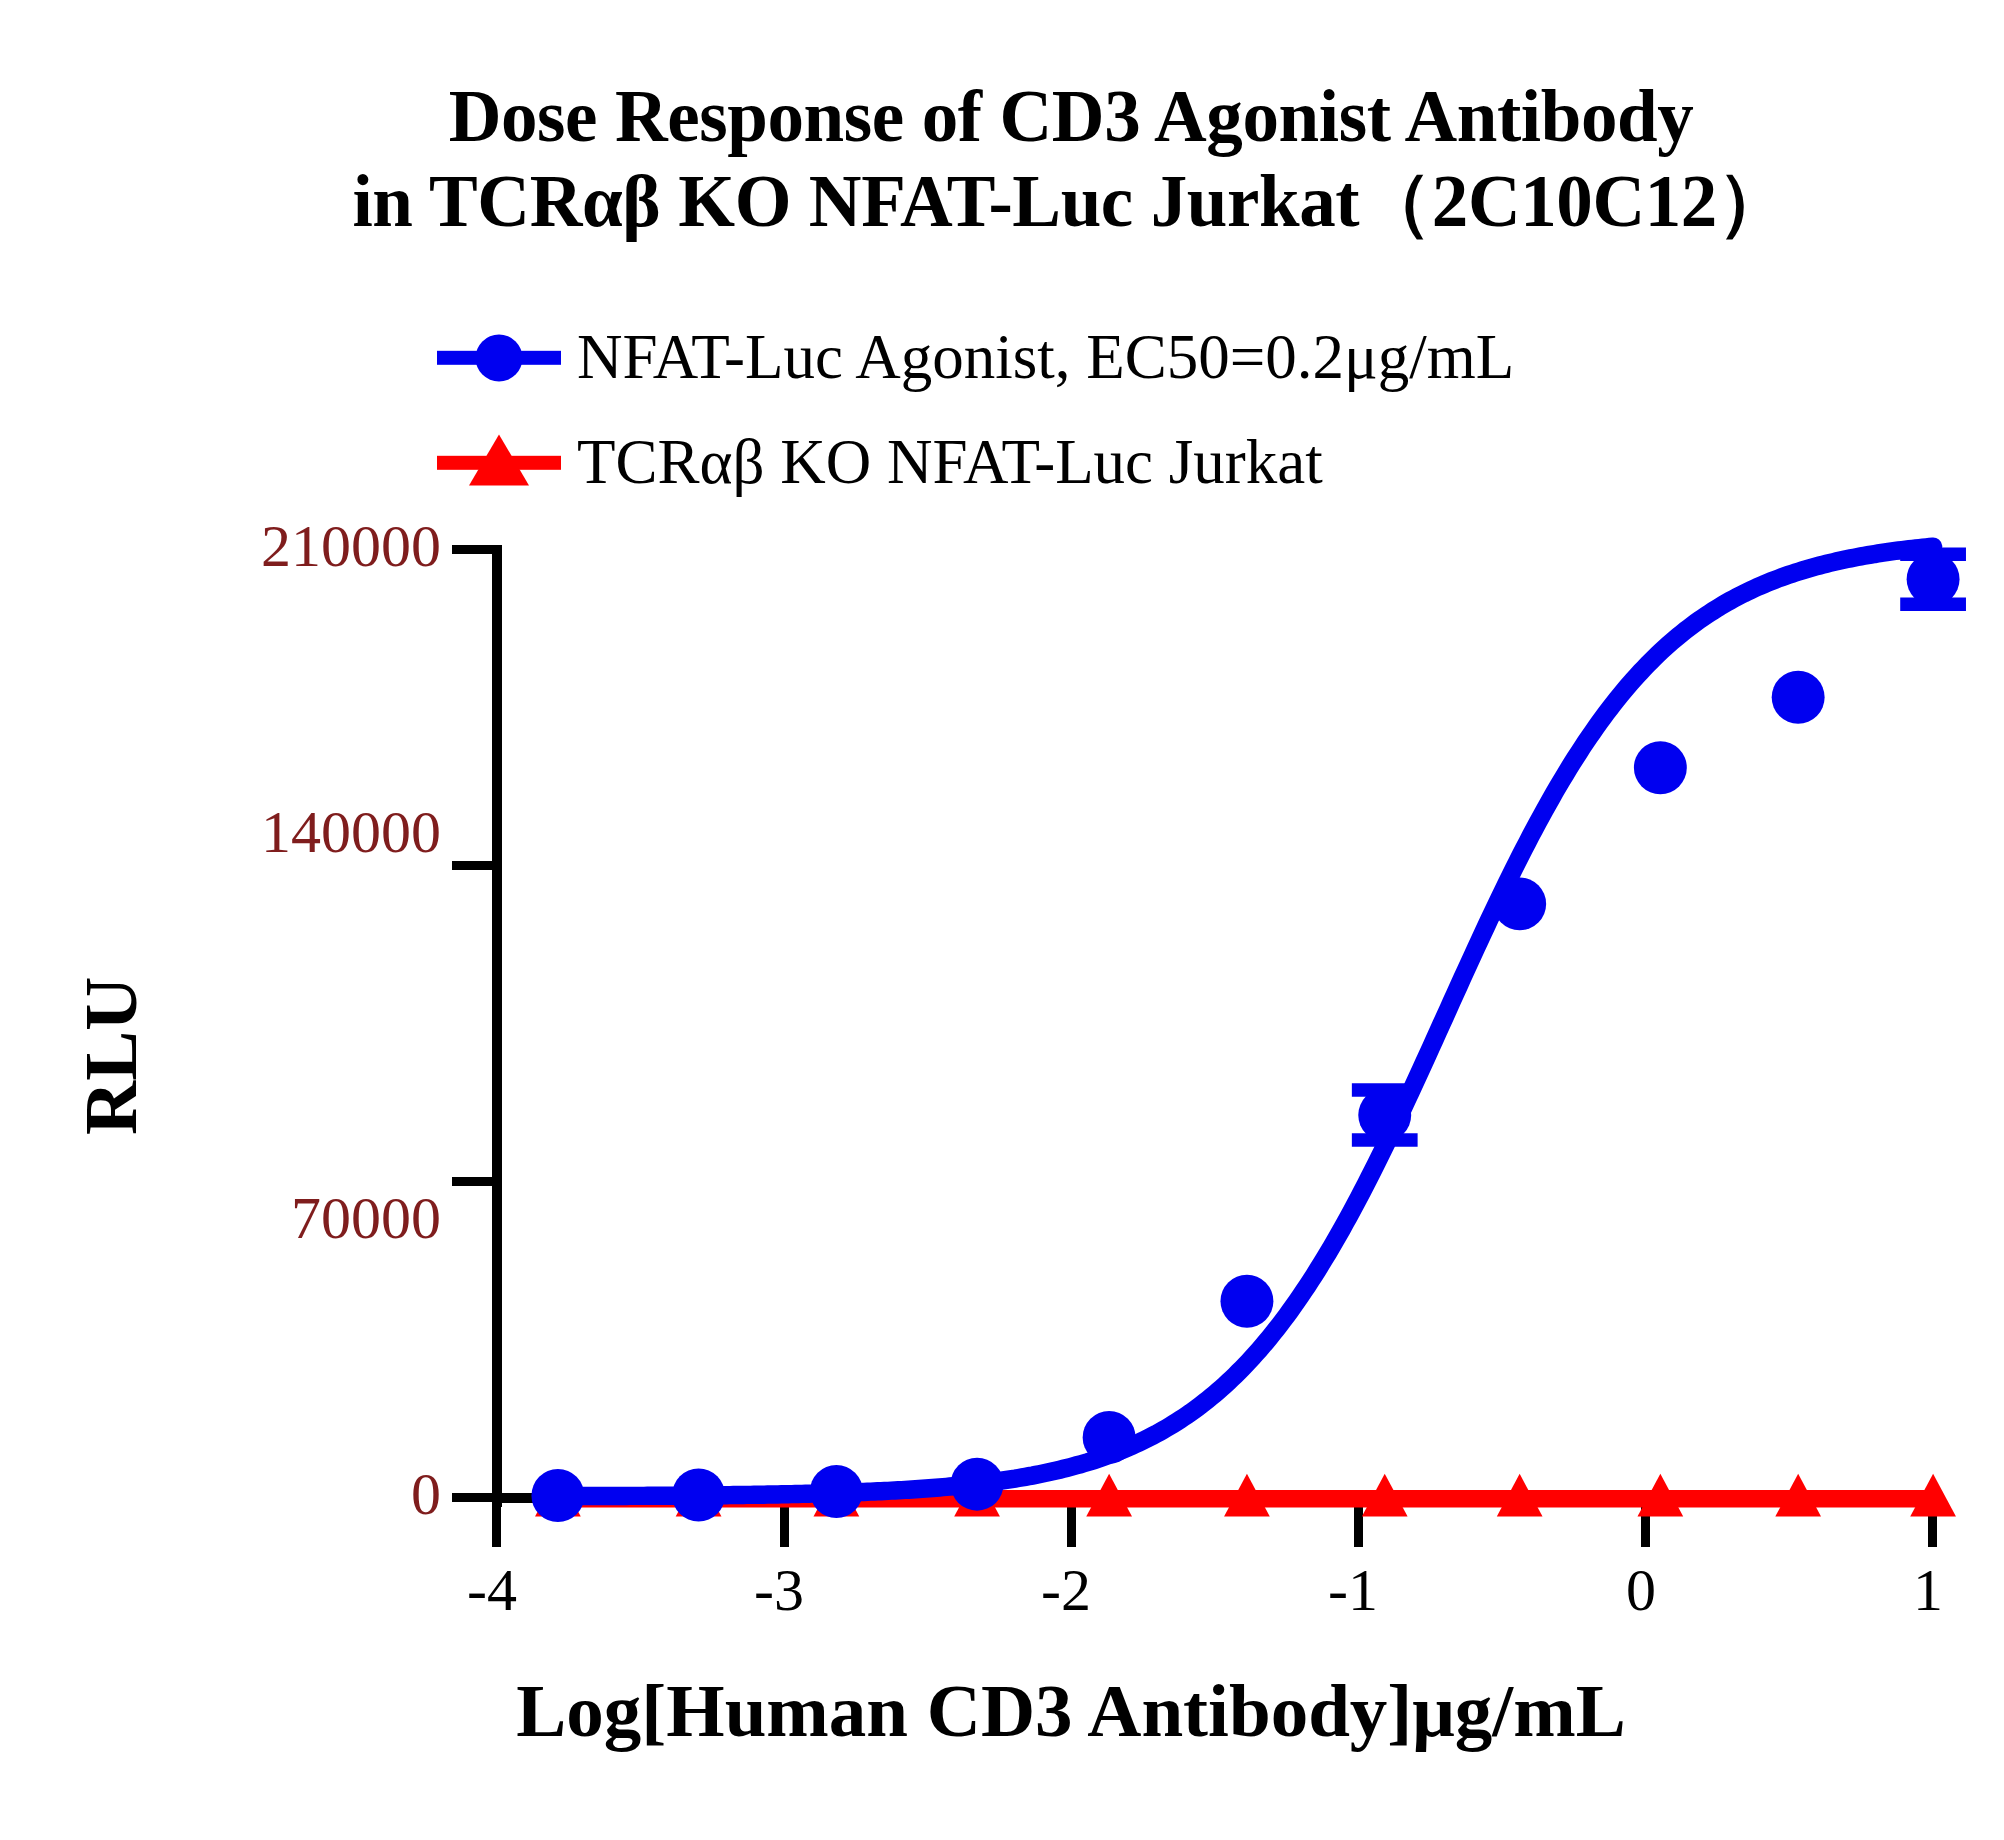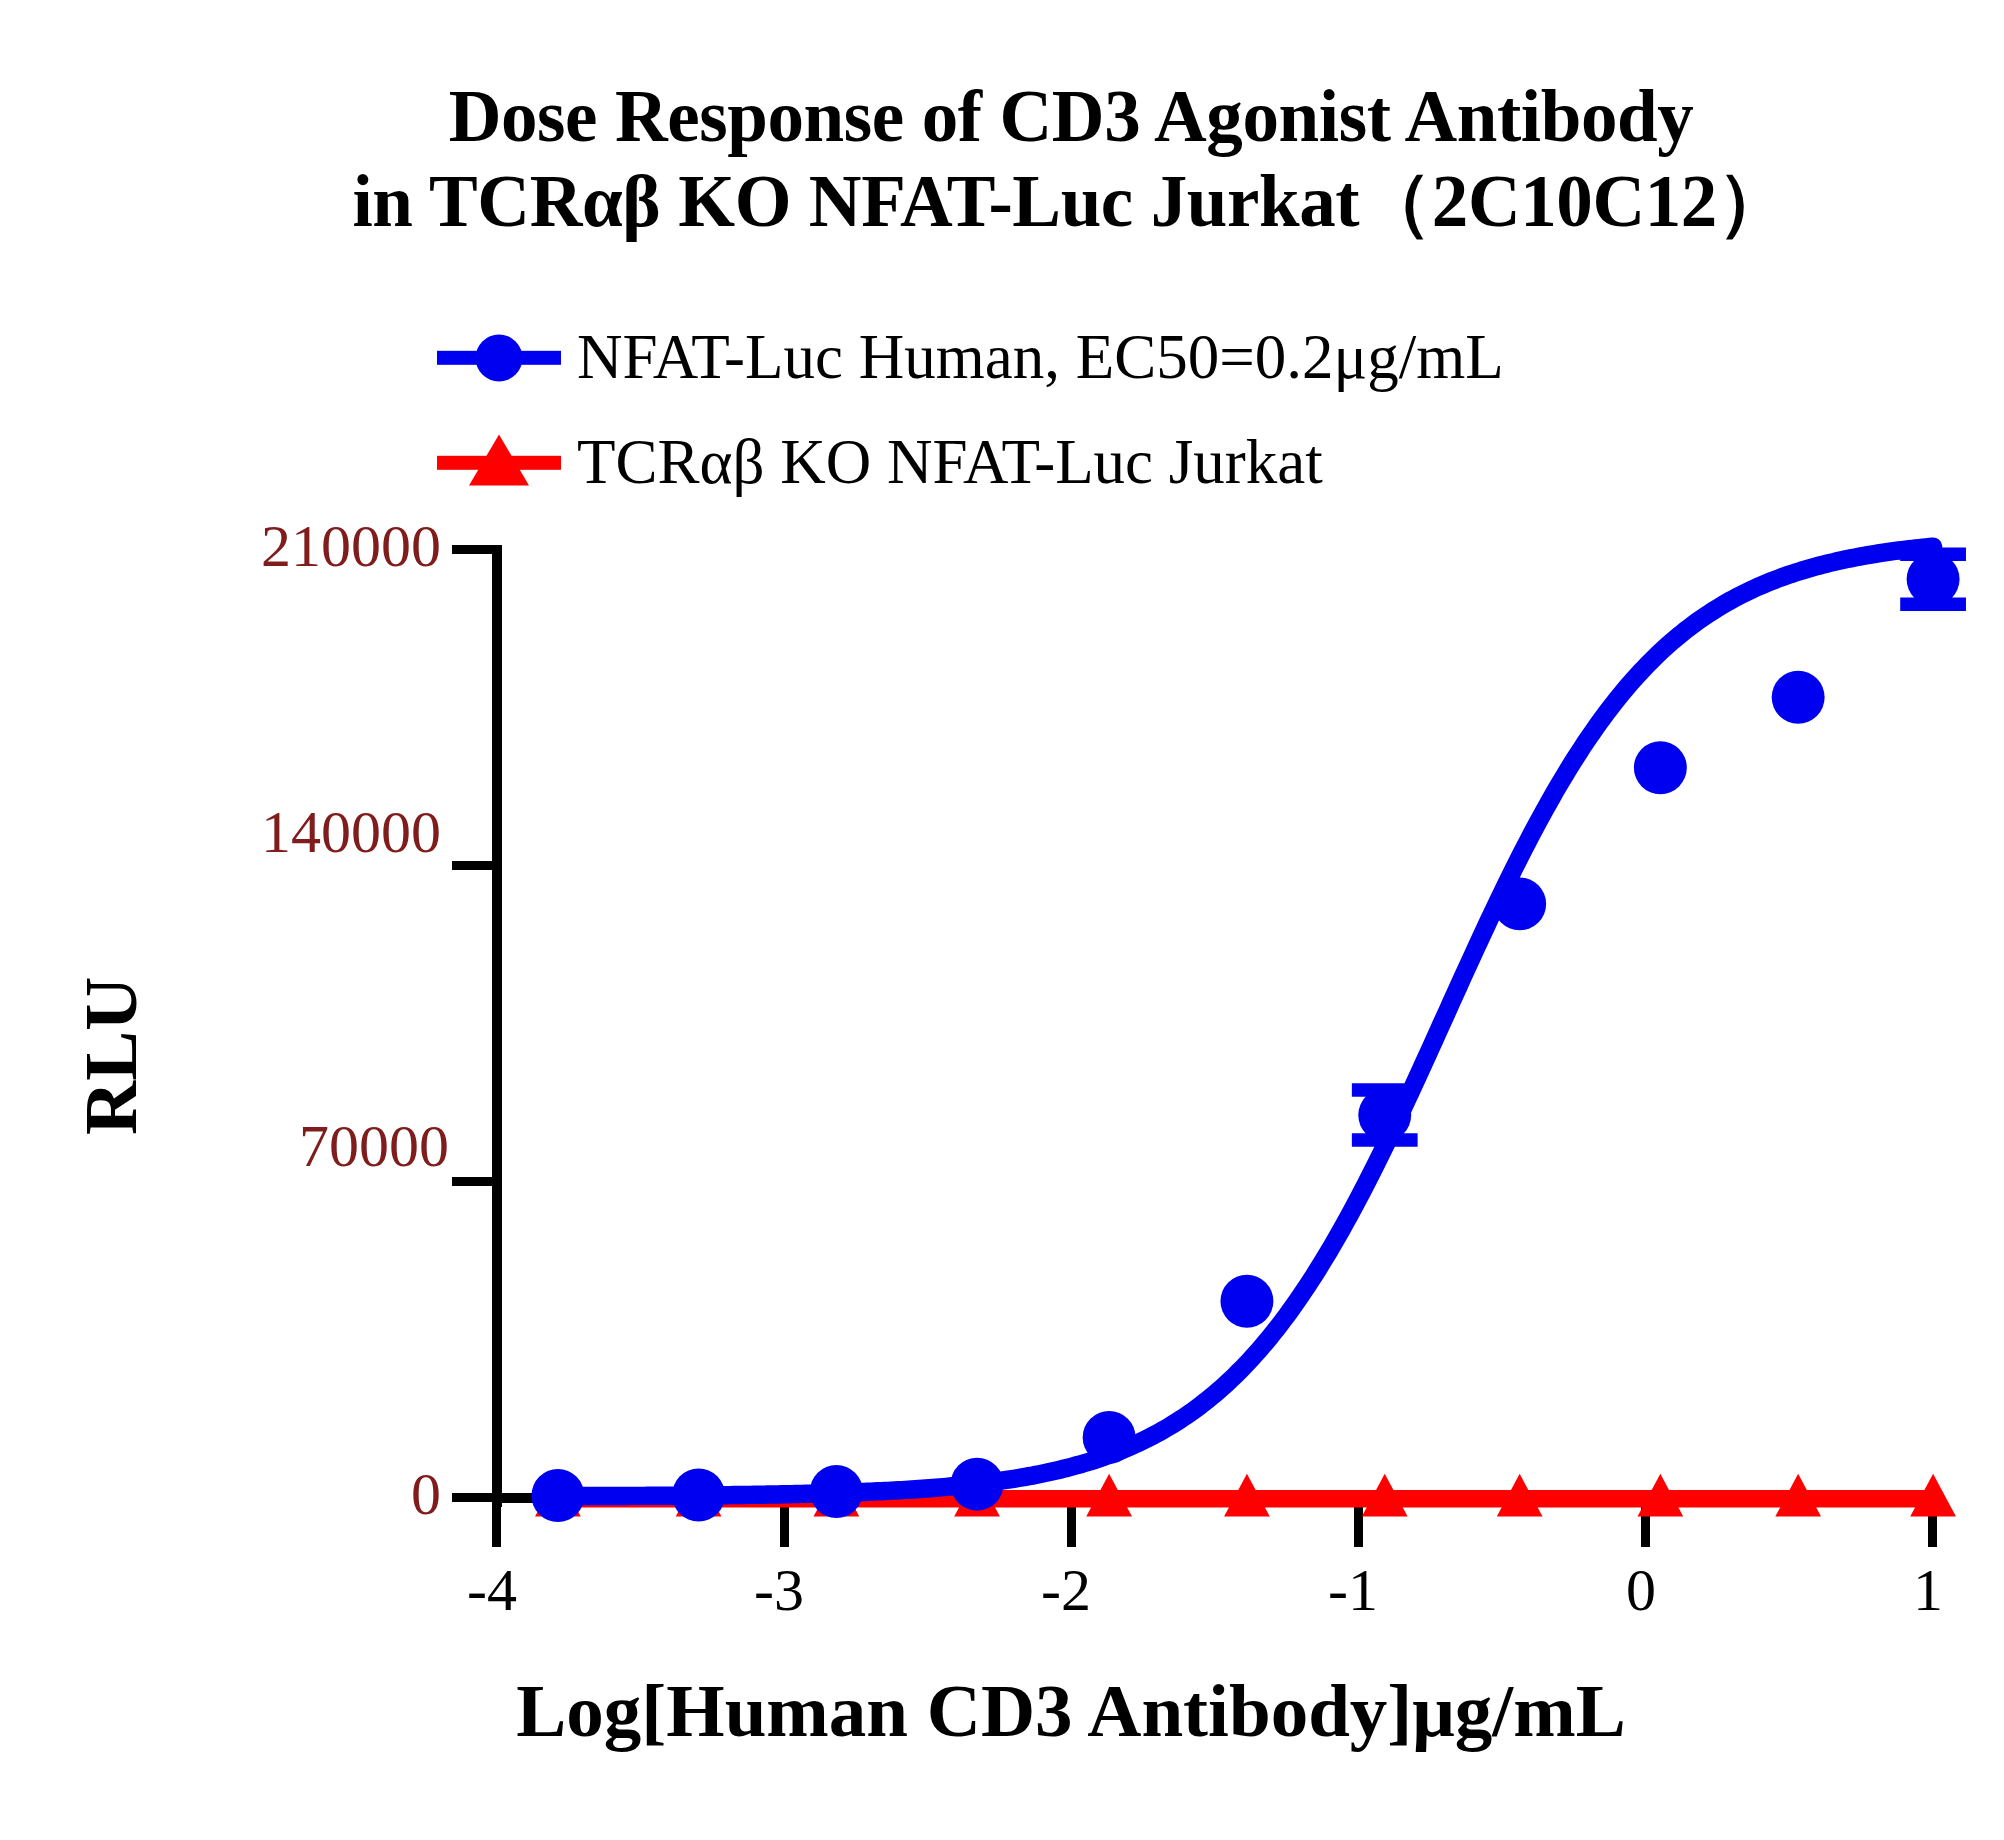--- a/index.html
+++ b/index.html
@@ -42,42 +42,42 @@
     <div class="title-line">Dose Response of CD3 Agonist Antibody</div>
     <div class="title-line">in TCRαβ KO NFAT-Luc Jurkat（2C10C12）</div>
   </div>
 
   <div class="legend">
     <div class="legend-row">
       <div class="legend-key">
         <div class="legend-line blue"></div>
         <div class="legend-marker-circle"></div>
       </div>
-      <div class="legend-label">NFAT-Luc Human, EC50=0.2μg/mL</div>
+      <div class="legend-label">NFAT-Luc Agonist, EC50=0.2μg/mL</div>
     </div>
     <div class="legend-row">
       <div class="legend-key">
         <div class="legend-line red"></div>
         <div class="legend-marker-triangle"></div>
       </div>
       <div class="legend-label">TCRαβ KO NFAT-Luc Jurkat</div>
     </div>
   </div>
 
   <div class="axis-v" style="left:492px;top:545px;width:10.4px;height:962px;"></div>
 
   <div class="axis-h" style="left:492px;top:1493px;width:1444px;height:10.4px;"></div>
 
   <div class="ytick-line" style="left:452px;top:1493px;width:44px;"></div>
   <div class="ytick-line" style="left:452px;top:1177px;width:44px;"></div>
   <div class="ytick-line" style="left:452px;top:861px;width:44px;"></div>
   <div class="ytick-line" style="left:452px;top:545px;width:44px;"></div>
 
   <div class="ytick-label" style="left:0px;top:1460px;width:441px;">0</div>
-  <div class="ytick-label" style="left:0px;top:1112px;width:441px;padding-left:8px;">70000</div>
+  <div class="ytick-label" style="left:0px;top:1184px;width:441px;">70000</div>
   <div class="ytick-label" style="left:0px;top:798px;width:441px;">140000</div>
   <div class="ytick-label" style="left:0px;top:512px;width:441px;">210000</div>
 
   <div class="xtick-line" style="left:492px;top:1503px;height:44px;"></div>
   <div class="xtick-line" style="left:780px;top:1503px;height:44px;"></div>
   <div class="xtick-line" style="left:1067px;top:1503px;height:44px;"></div>
   <div class="xtick-line" style="left:1354px;top:1503px;height:44px;"></div>
   <div class="xtick-line" style="left:1641px;top:1503px;height:44px;"></div>
   <div class="xtick-line" style="left:1928px;top:1503px;height:44px;"></div>
 

